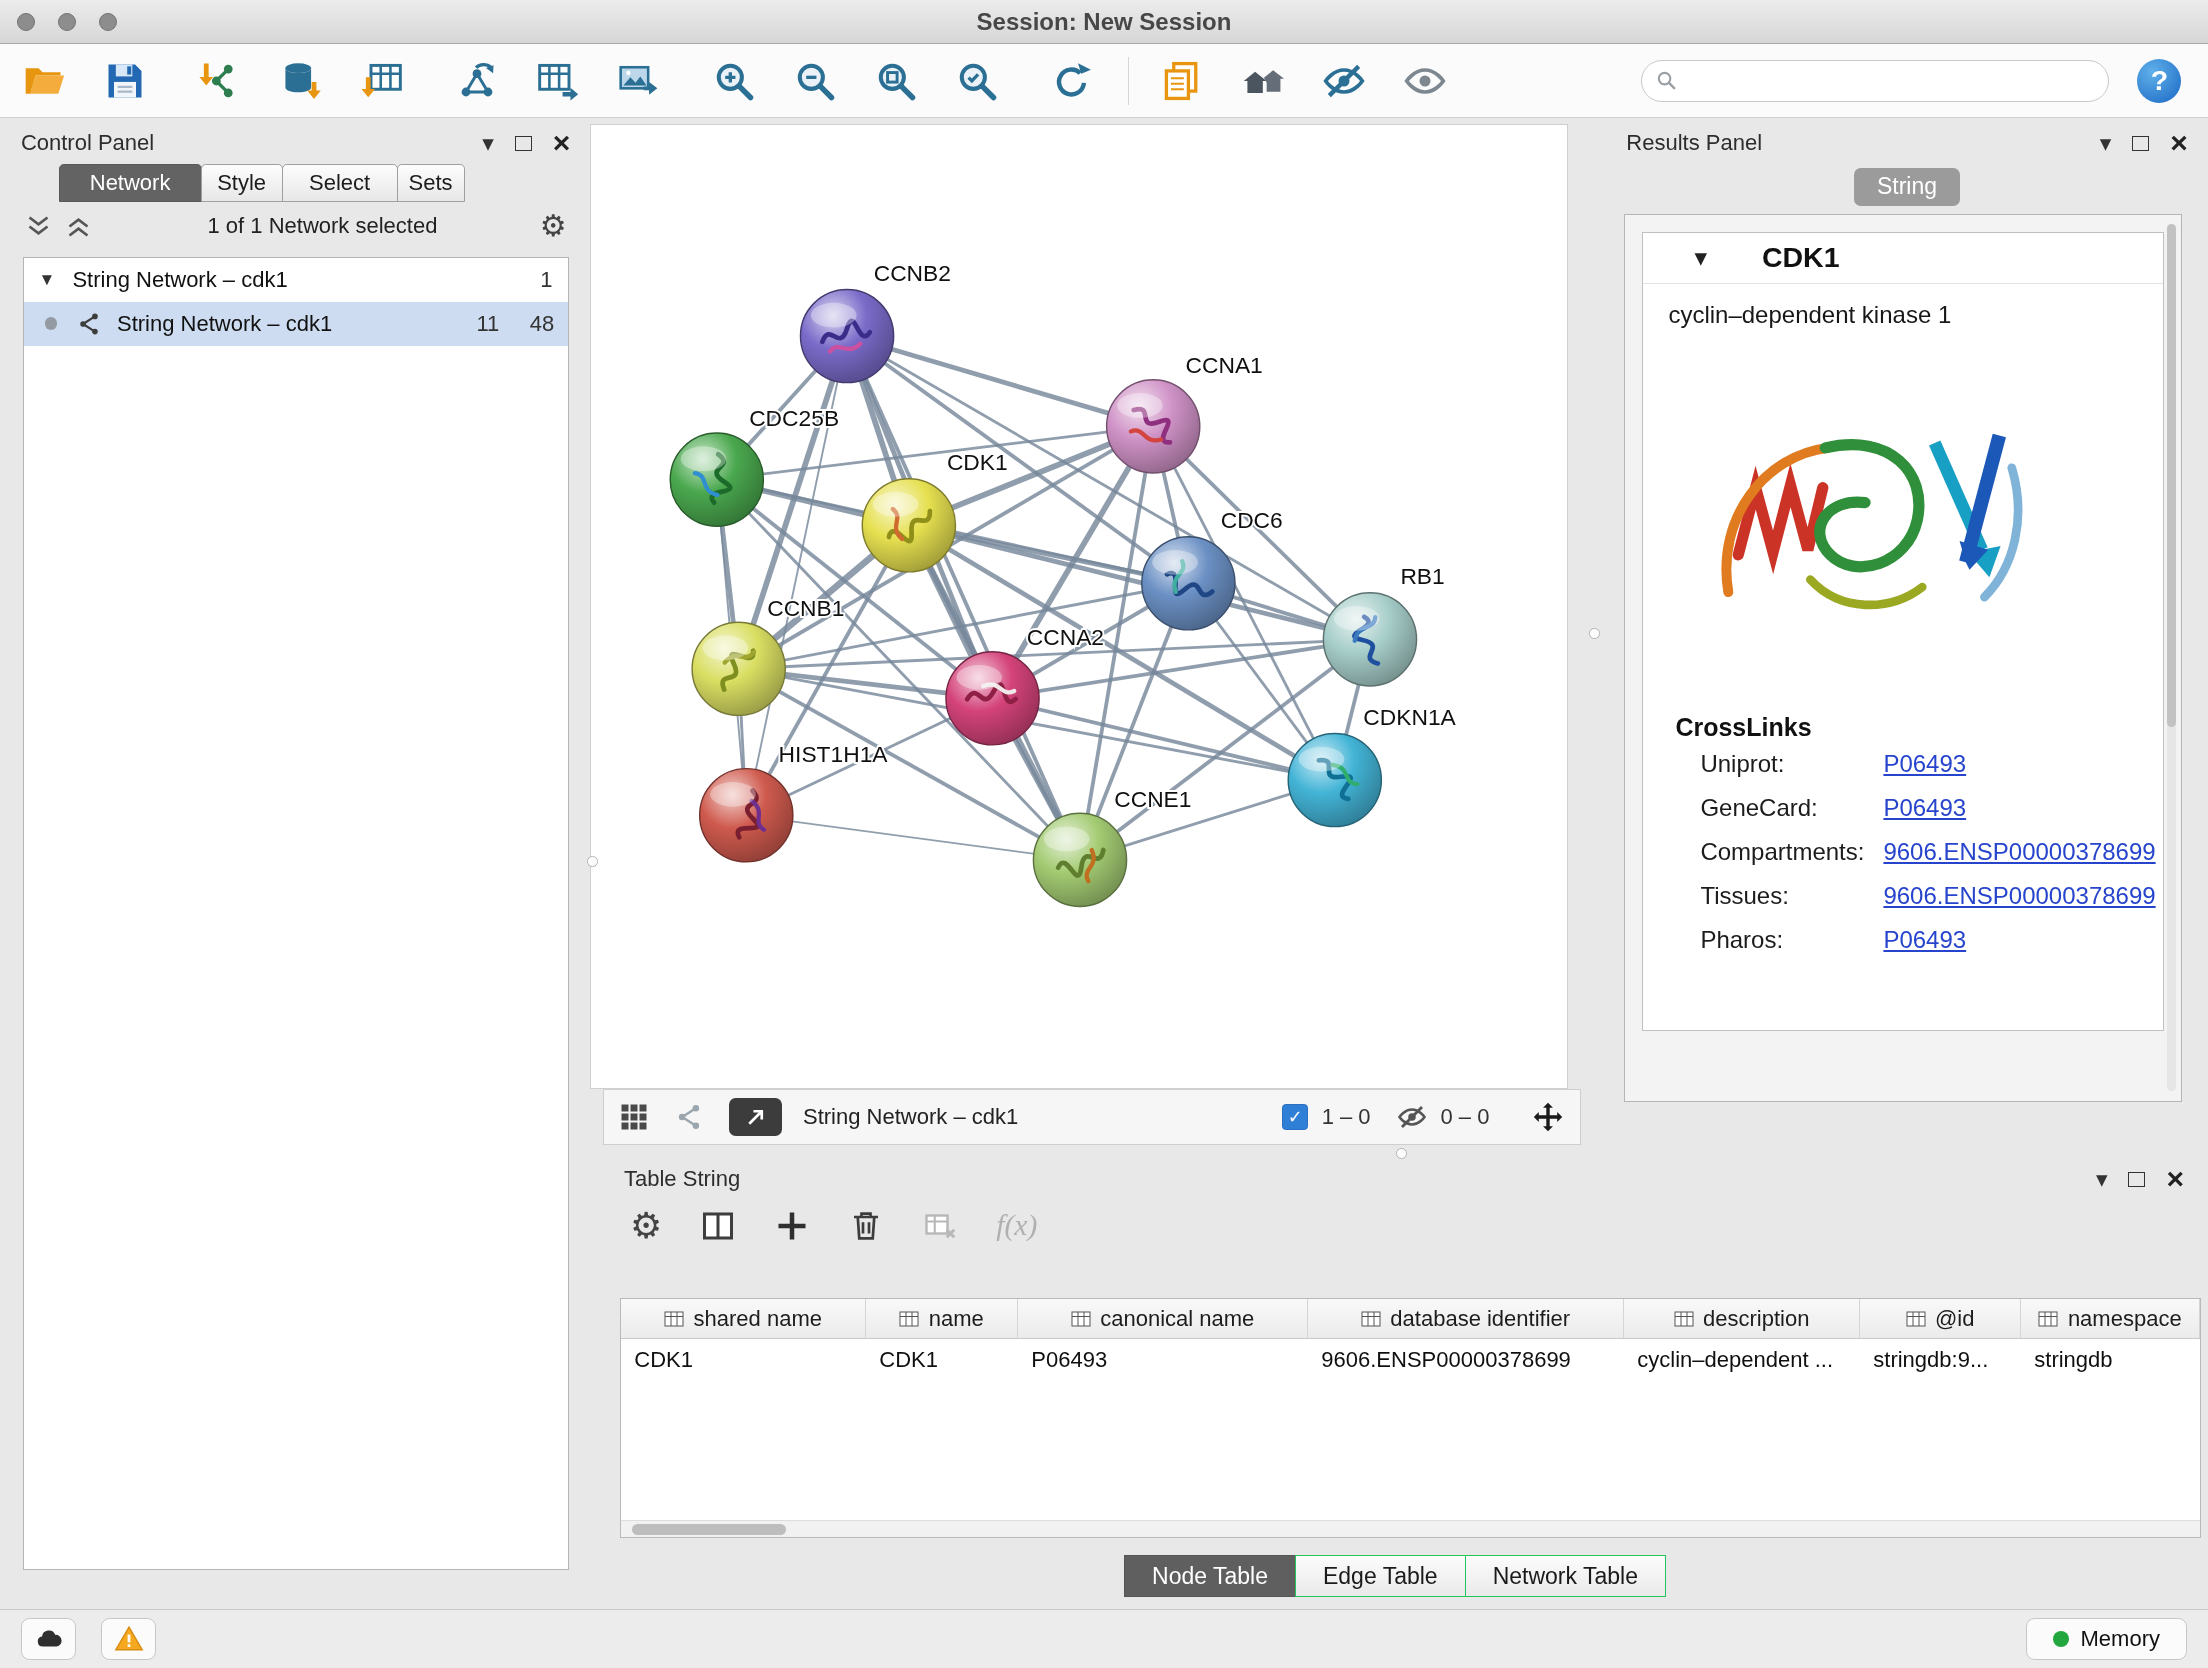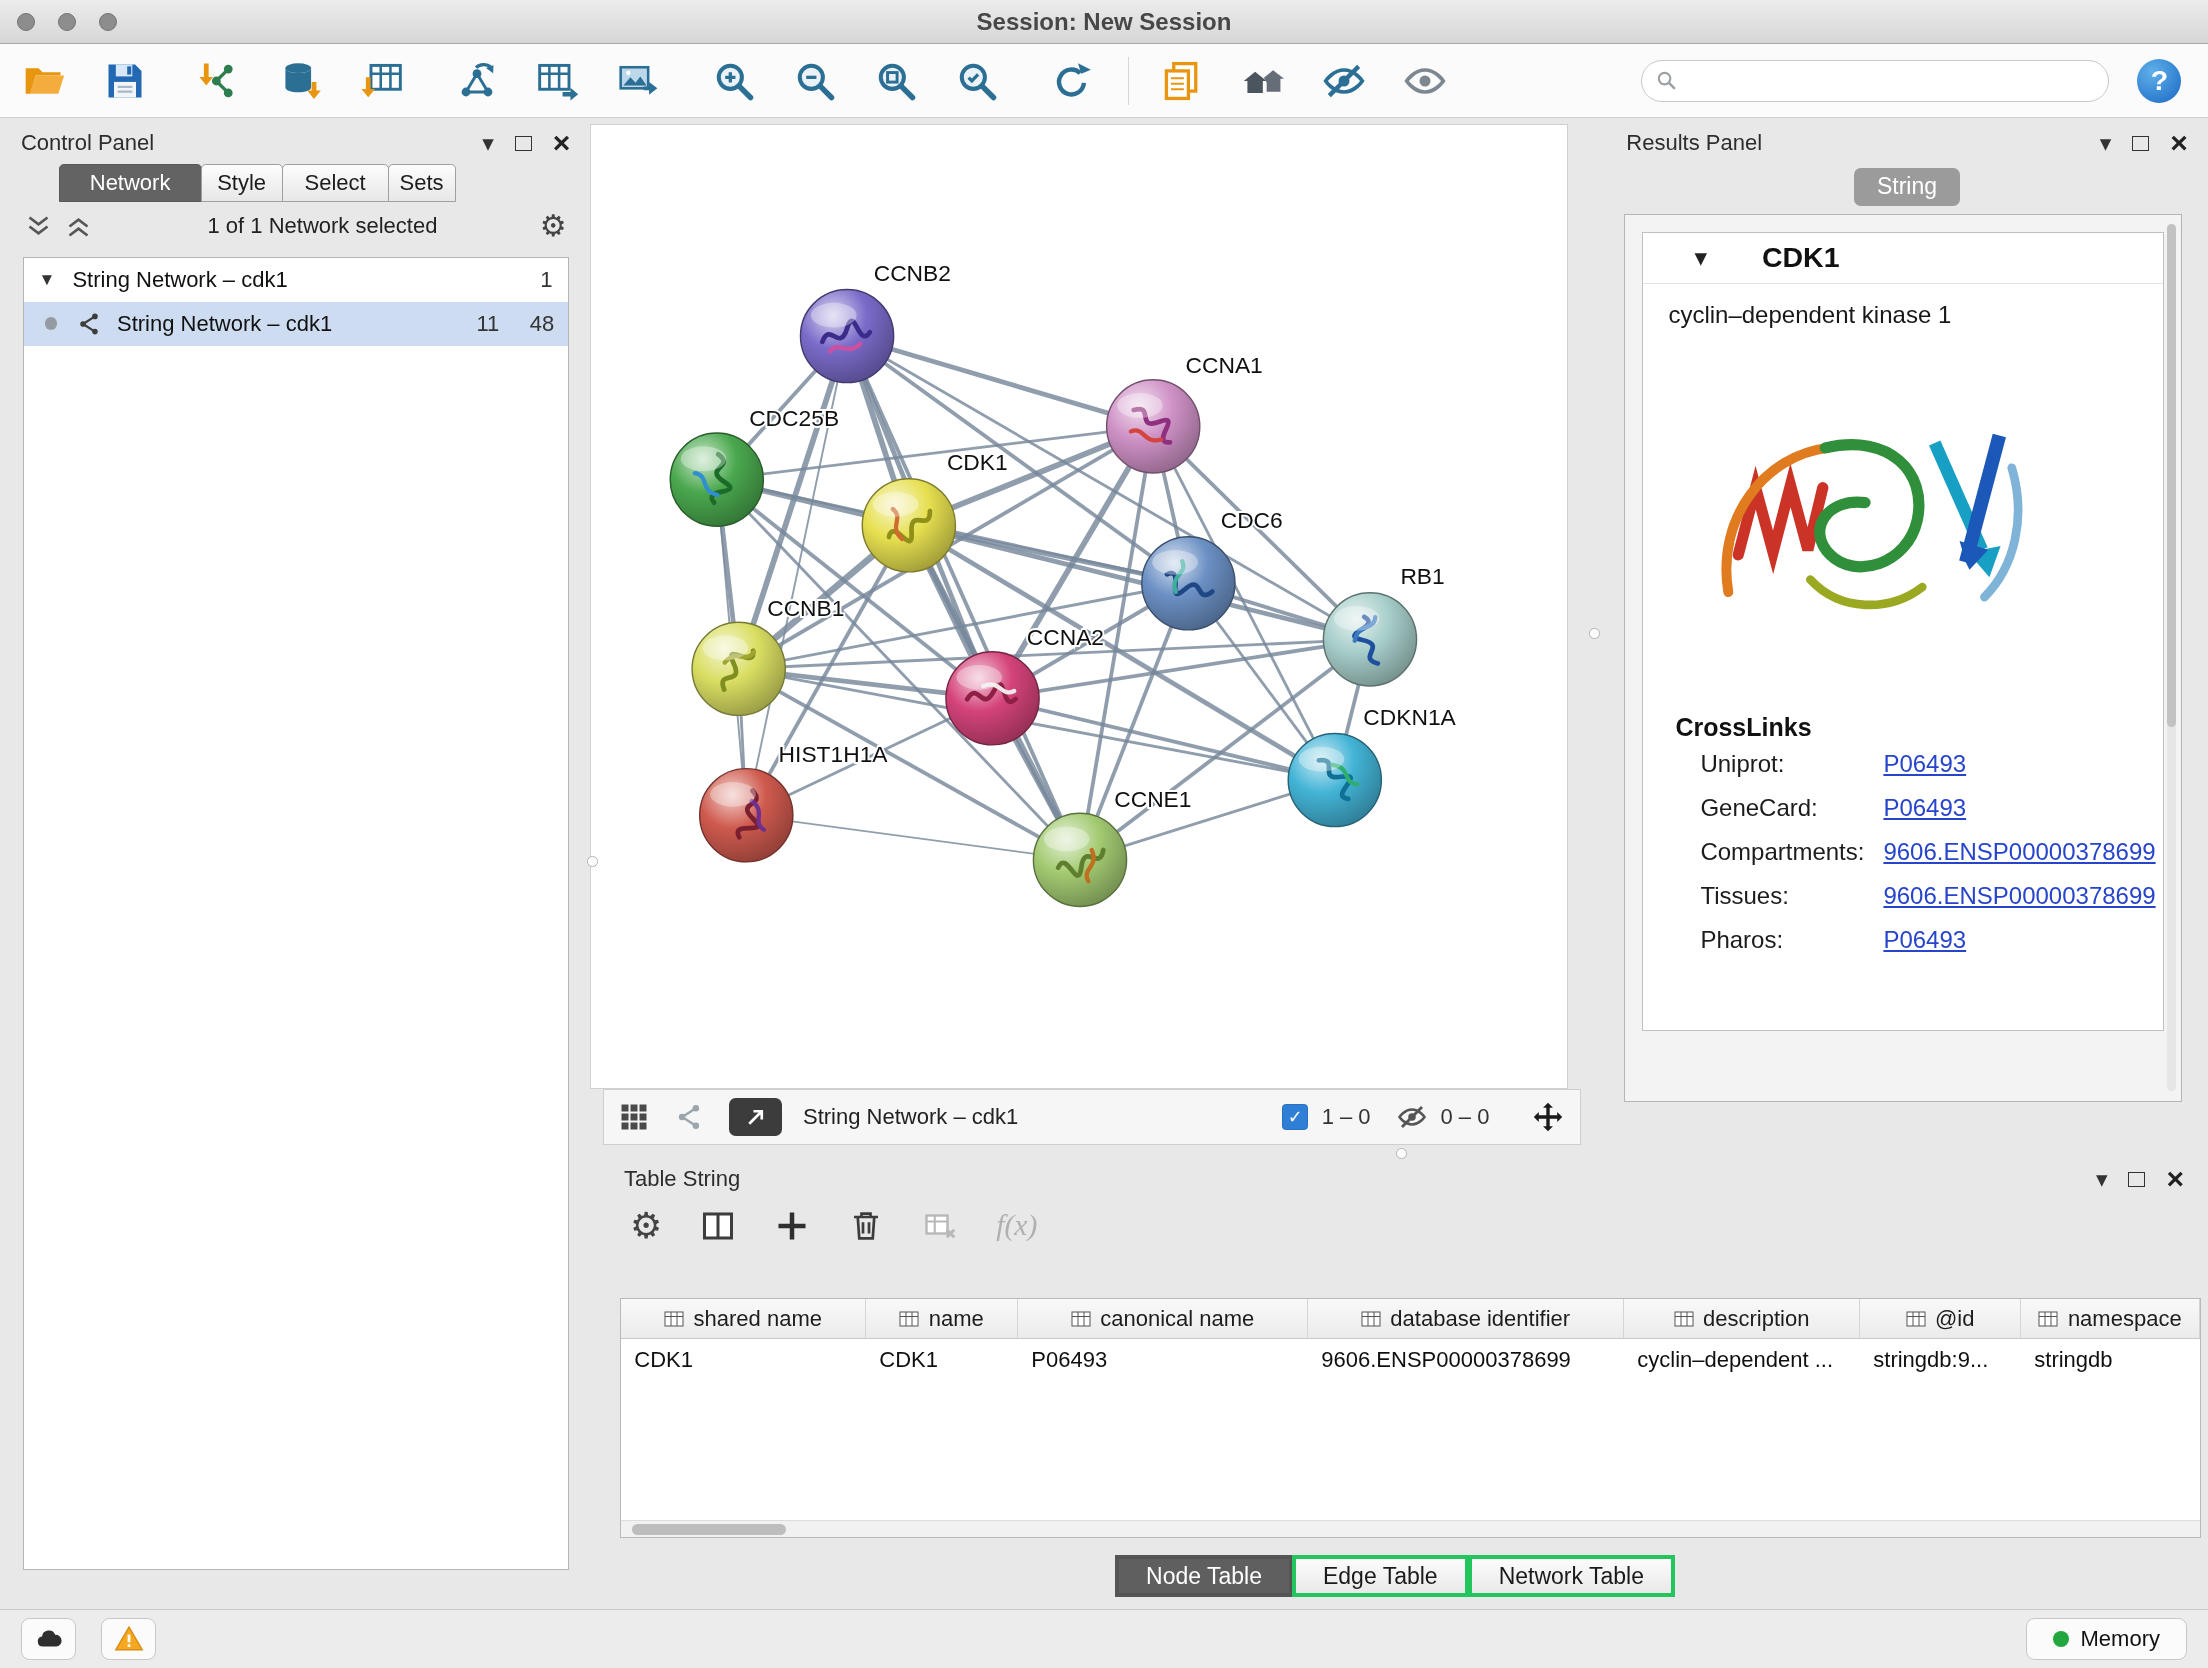--- a/index.html
+++ b/index.html
@@ -36,21 +36,21 @@
   .ph-caret { font-size:23px; color:#333; line-height:1; }
   .ph-float { width:17px; height:15px; border:1.9px solid #333; }
   .ph-close { font-size:30px; font-weight:700; color:#222; line-height:1; }
   
   .control-panel { position:absolute; left:7.6px; top:124px; width:576px; height:1453px; }
   .cp-tabs { display:flex; margin:1.9px 0 0 52px; }
   .cp-tab { height:38px; display:flex; align-items:center; justify-content:center;
     border:1px solid #9f9f9f; margin-left:-1px; background:linear-gradient(#fdfdfd,#e7e7e7);
     font-size:22px; color:#1c1c1c; border-radius:4.8px 4.8px 0 0; }
   .cp-tab.active { background:#636363; color:#fff; border-color:#585858; }
-  .cp-tab.w0{width:143px}.cp-tab.w1{width:82px}.cp-tab.w2{width:107px}.cp-tab.w3{width:68px}
+  .cp-tab.w0{width:143px}.cp-tab.w1{width:82px}.cp-tab.w2{width:116px}.cp-tab.w3{width:68px}
   .cp-status { height:49px; display:flex; align-items:center; padding:0 17px; }
   .cp-status .chev { width:27px; height:27px; margin-right:13.3px; }
   .cp-status .sel-text { flex:1; text-align:center; font-size:22px; color:#222; }
   .gear-glyph { font-size:30px; color:#444; line-height:1; }
   .cp-tree { margin:5.7px 15px 0 15px; height:1313px; background:#fff; border:1px solid #b5b5b5; overflow:hidden; }
   .tree-row { height:44px; display:flex; align-items:center; font-size:22px; color:#111; }
   .tree-row.root { padding:0 15px; }
   .tw-caret { font-size:17px; color:#333; margin-right:17px; }
   .tw-label { flex:1; }
   .tw-count { color:#333; }
@@ -111,21 +111,21 @@
   .th { display:flex; align-items:center; justify-content:center; gap:9.5px; border-right:1px solid #d5d5d5;
     font-size:22px; color:#1d1d1d; overflow:hidden; white-space:nowrap; }
   .tp-row { display:flex; height:42px; }
   .td { display:flex; align-items:center; padding-left:13.3px; font-size:22px; color:#101010; overflow:hidden; white-space:nowrap; }
   .c0{width:245px}.c1{width:152px}.c2{width:290px}.c3{width:316px}.c4{width:236px}.c5{width:161px}.c6{flex:1}
   .mini-ic { width:20px; height:16px; flex:none; }
   .tp-hscroll { position:absolute; left:0; right:0; bottom:0; height:17px; background:#f1f1f1; border-top:1px solid #ddd; }
   .tp-hscroll .thumb { position:absolute; left:11.4px; top:2.9px; width:154px; height:11.4px; border-radius:5.7px; background:#bdbdbd; }
   .tp-tabs { margin-top:17px; display:flex; justify-content:center; }
   .tp-tab { height:42px; display:flex; align-items:center; padding:0 27px; font-size:23px; color:#1a1a1a;
-    border:4px solid #22c55e; margin-left:-1px; background:linear-gradient(#fcfcfc,#e9e9e9); }
+    border:1px solid #22c55e; margin-left:-1px; background:linear-gradient(#fcfcfc,#e9e9e9); }
   .tp-tab.active { background:#5f5f5f; color:#fff; border-color:#555; }
   
   .app-statusbar { position:absolute; left:0; top:1609px; width:2208px; height:59px; background:#ececec;
     border-top:1px solid #c9c9c9; display:flex; align-items:center; padding:0 21px; gap:25px; }
   .as-btn { width:55px; height:42px; background:#fbfbfb; border:1px solid #c6c6c6; border-radius:8.6px;
     display:flex; align-items:center; justify-content:center; }
   .as-btn svg { width:30px; height:30px; }
   .memory-btn { margin-left:auto; height:42px; padding:0 26px; background:#fbfbfb; border:1px solid #c6c6c6;
     border-radius:8.6px; display:flex; align-items:center; gap:11.4px; font-size:22px; color:#111; }
   .mem-dot { width:16px; height:16px; border-radius:50%; background:#22a73f; }

